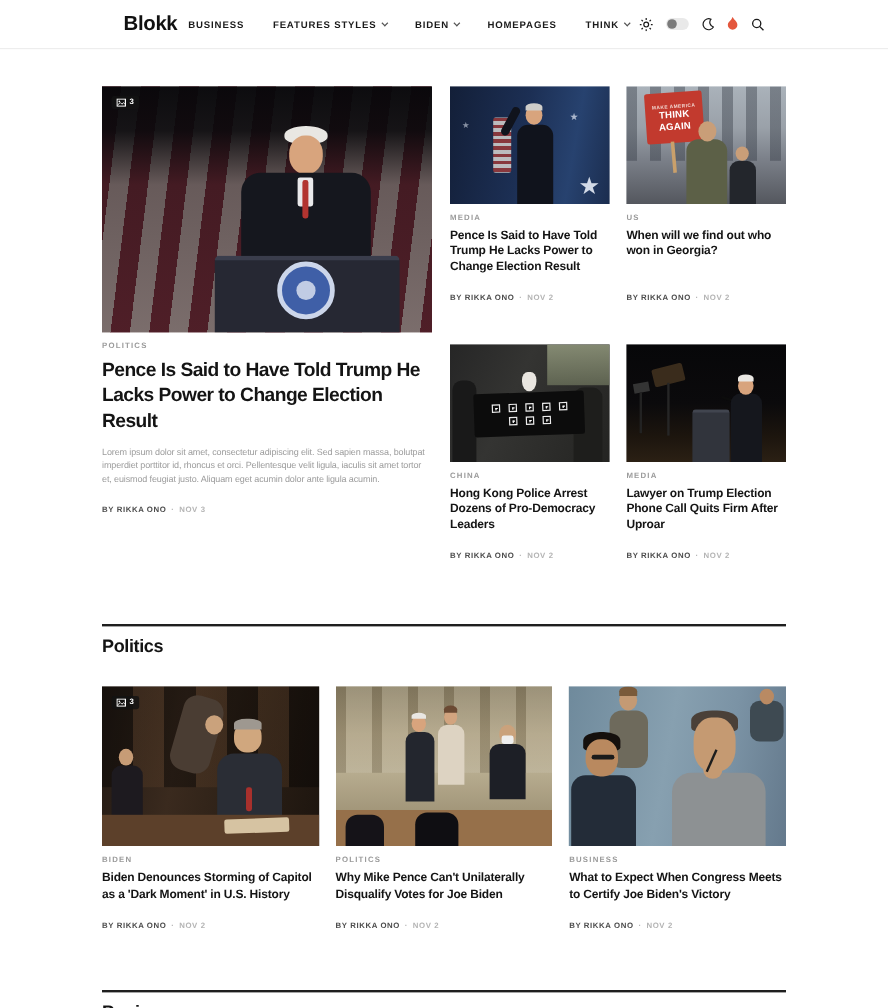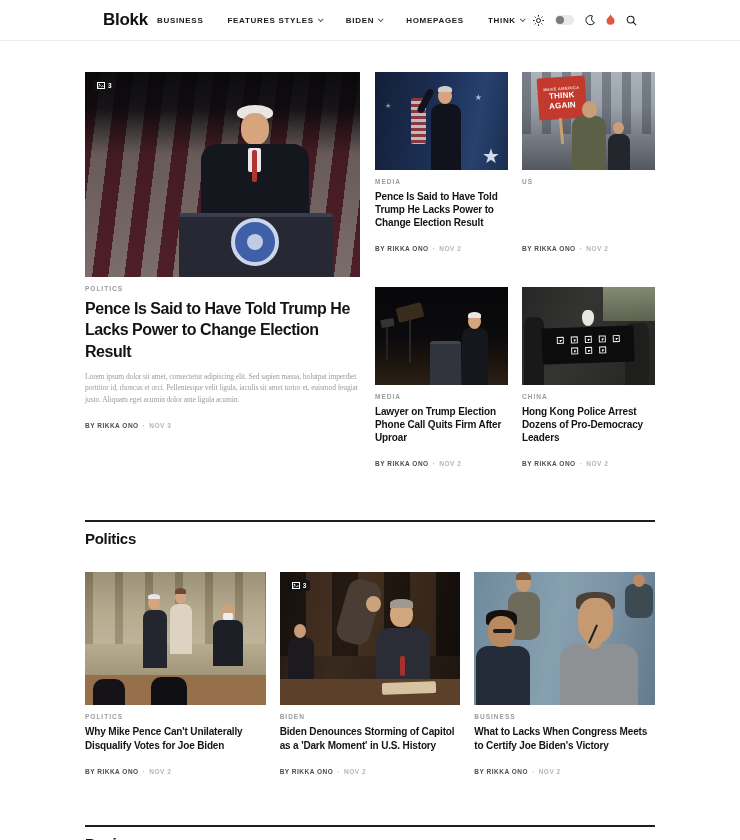--- a/index.html
+++ b/index.html
@@ -23,21 +23,21 @@
   .content { margin:0 85px; }
   .hero-grid { display:grid; grid-template-columns:275px 1fr; column-gap:15px; padding-top:31px; }
 
   .cat { font-size:6.5px; font-weight:700; letter-spacing:1px; color:#9b9b9b; text-transform:uppercase; cursor:pointer; }
   .byline { display:flex; gap:4px; font-size:6.5px; font-weight:700; letter-spacing:0.5px; text-transform:uppercase; }
   .byline .auth { color:#4c4c4c; cursor:pointer; }
   .byline .sep, .byline .date { color:#b5b5b5; }
 
   
   .feat-title { font-size:16px; line-height:1.33; font-weight:800; letter-spacing:-0.45px; color:#141414; margin-top:6px; cursor:pointer; }
-  .feat-excerpt { font-size:7.5px; line-height:1.55; letter-spacing:-0.1px; color:#9c9c9c; margin-top:9px;font-family:Liberation Serif, serif; }
+  .feat-excerpt { font-size:7.5px; line-height:1.55; letter-spacing:-0.1px; color:#9c9c9c; margin-top:9px; }
   .featured .cat { margin-top:8px; display:block; }
   .featured .byline { margin-top:16px; }
 
   
   .sec-grid { display:grid; grid-template-columns:repeat(2,1fr); column-gap:14px; row-gap:17px; grid-auto-rows:198px; }
   .s-card { position:relative; height:198px; }
   .s-card .cat { display:block; margin-top:8px; }
   .s-title { font-size:10px; line-height:1.32; font-weight:700; letter-spacing:-0.15px; color:#141414; margin-top:5px; cursor:pointer; }
   .s-card .byline { position:absolute; left:0; top:173px; }
 
@@ -298,20 +298,47 @@
               <span class="s2">THINK</span>
               <span class="s2">AGAIN</span>
             </span>
             <i class="a stick"></i>
               <i class="a man"></i>
               <i class="a mhead"></i>
               <i class="a kid"></i>
               <i class="a khead"></i>
           </div>
           <span class="cat">US</span>
+          <h3 class="s-title">When will we find out who won in Georgia?</h3>
+          <div class="byline">
+            <span class="auth">BY RIKKA ONO</span>
+            <span class="sep">·</span>
+            <span class="date">NOV 2</span>
+          </div>
+        </article>
+
+        <article class="s-card">
+          <div class="ph s-img img-d">
+            <i class="a shop"></i>
+              <i class="a fig1"></i>
+              <i class="a fig2"></i>
+              <i class="a mask"></i>
+            <span class="a banner">
+              <i class="glyph"></i>
+                <i class="glyph"></i>
+                <i class="glyph"></i>
+                <i class="glyph"></i>
+                <i class="glyph"></i>
+                <i class="glyph"></i>
+                <i class="glyph"></i>
+                <i class="glyph"></i>
+            </span>
+          </div>
+          <span class="cat">CHINA</span>
+          <h3 class="s-title">Hong Kong Police Arrest Dozens of Pro-Democracy Leaders</h3>
           <div class="byline">
             <span class="auth">BY RIKKA ONO</span>
             <span class="sep">·</span>
             <span class="date">NOV 2</span>
           </div>
         </article>
 
         <article class="s-card">
           <div class="ph s-img img-c">
             <i class="a pr1"></i>
@@ -326,77 +353,26 @@
           </div>
           <span class="cat">MEDIA</span>
           <h3 class="s-title">Lawyer on Trump Election Phone Call Quits Firm After Uproar</h3>
           <div class="byline">
             <span class="auth">BY RIKKA ONO</span>
             <span class="sep">·</span>
             <span class="date">NOV 2</span>
           </div>
         </article>
 
-        <article class="s-card">
-          <div class="ph s-img img-d">
-            <i class="a shop"></i>
-              <i class="a fig1"></i>
-              <i class="a fig2"></i>
-              <i class="a mask"></i>
-            <span class="a banner">
-              <i class="glyph"></i>
-                <i class="glyph"></i>
-                <i class="glyph"></i>
-                <i class="glyph"></i>
-                <i class="glyph"></i>
-                <i class="glyph"></i>
-                <i class="glyph"></i>
-                <i class="glyph"></i>
-            </span>
-          </div>
-          <span class="cat">CHINA</span>
-          <h3 class="s-title">Hong Kong Police Arrest Dozens of Pro-Democracy Leaders</h3>
-          <div class="byline">
-            <span class="auth">BY RIKKA ONO</span>
-            <span class="sep">·</span>
-            <span class="date">NOV 2</span>
-          </div>
-        </article>
-
       </div>
     </div>
 
     <section class="section sect-politics">
       <h2 class="sect-head">Politics</h2>
       <div class="pol-grid">
-
-        <article class="p-card">
-          <div class="ph p-img img-f">
-            <i class="a cols"></i>
-              <i class="a pen"></i>
-              <i class="a penh"></i>
-              <i class="a penhair"></i>
-              <i class="a pel"></i>
-              <i class="a pelh"></i>
-              <i class="a pelhair"></i>
-              <i class="a man"></i>
-              <i class="a manh"></i>
-              <i class="a maskw"></i>
-              <i class="a desk"></i>
-              <i class="a sil1"></i>
-              <i class="a sil2"></i>
-          </div>
-          <span class="cat">POLITICS</span>
-          <h3 class="p-title">Why Mike Pence Can't Unilaterally Disqualify Votes for Joe Biden</h3>
-          <div class="byline">
-            <span class="auth">BY RIKKA ONO</span>
-            <span class="sep">·</span>
-            <span class="date">NOV 2</span>
-          </div>
-        </article>
 
         <article class="p-card">
           <div class="ph p-img img-e">
             <span class="badge">
               <svg width="8" height="7" viewBox="0 0 8 7">
                   <rect x="0.5" y="0.5" width="7" height="6" fill="none" stroke="#fff" stroke-width="1"></rect>
                   <circle cx="2.4" cy="2.4" r="0.7" fill="#fff"></circle>
                   <path d="M1 5.5 L3.2 3.4 L4.6 4.8 L6 3.6 L7 4.6" fill="none" stroke="#fff" stroke-width="0.8"></path>
                 </svg>
               <span>3</span>
@@ -416,38 +392,63 @@
           <span class="cat">BIDEN</span>
           <h3 class="p-title">Biden Denounces Storming of Capitol as a 'Dark Moment' in U.S. History</h3>
           <div class="byline">
             <span class="auth">BY RIKKA ONO</span>
             <span class="sep">·</span>
             <span class="date">NOV 2</span>
           </div>
         </article>
 
         <article class="p-card">
+          <div class="ph p-img img-f">
+            <i class="a cols"></i>
+              <i class="a pen"></i>
+              <i class="a penh"></i>
+              <i class="a penhair"></i>
+              <i class="a pel"></i>
+              <i class="a pelh"></i>
+              <i class="a pelhair"></i>
+              <i class="a man"></i>
+              <i class="a manh"></i>
+              <i class="a maskw"></i>
+              <i class="a desk"></i>
+              <i class="a sil1"></i>
+              <i class="a sil2"></i>
+          </div>
+          <span class="cat">POLITICS</span>
+          <h3 class="p-title">Why Mike Pence Can't Unilaterally Disqualify Votes for Joe Biden</h3>
+          <div class="byline">
+            <span class="auth">BY RIKKA ONO</span>
+            <span class="sep">·</span>
+            <span class="date">NOV 2</span>
+          </div>
+        </article>
+
+        <article class="p-card">
           <div class="ph p-img img-g">
             <i class="a bgman"></i>
               <i class="a bgmanh"></i>
               <i class="a bwom"></i>
               <i class="a bwomh"></i>
               <i class="a bwomhair"></i>
               <i class="a fwom"></i>
               <i class="a fwomhair"></i>
               <i class="a fwomh"></i>
               <i class="a glasses"></i>
               <i class="a new"></i>
               <i class="a newhair"></i>
               <i class="a newh"></i>
               <i class="a fist"></i>
               <i class="a pen2"></i>
           </div>
           <span class="cat">BUSINESS</span>
-          <h3 class="p-title">What to Lacks When Congress Meets to Certify Joe Biden's Victory</h3>
+          <h3 class="p-title">What to Expect When Congress Meets to Certify Joe Biden's Victory</h3>
           <div class="byline">
             <span class="auth">BY RIKKA ONO</span>
             <span class="sep">·</span>
             <span class="date">NOV 2</span>
           </div>
         </article>
 
       </div>
     </section>
 

